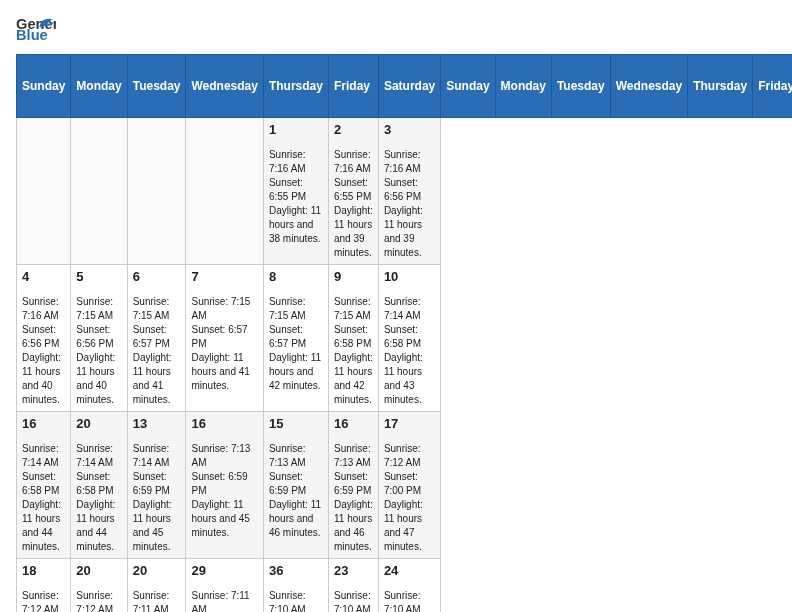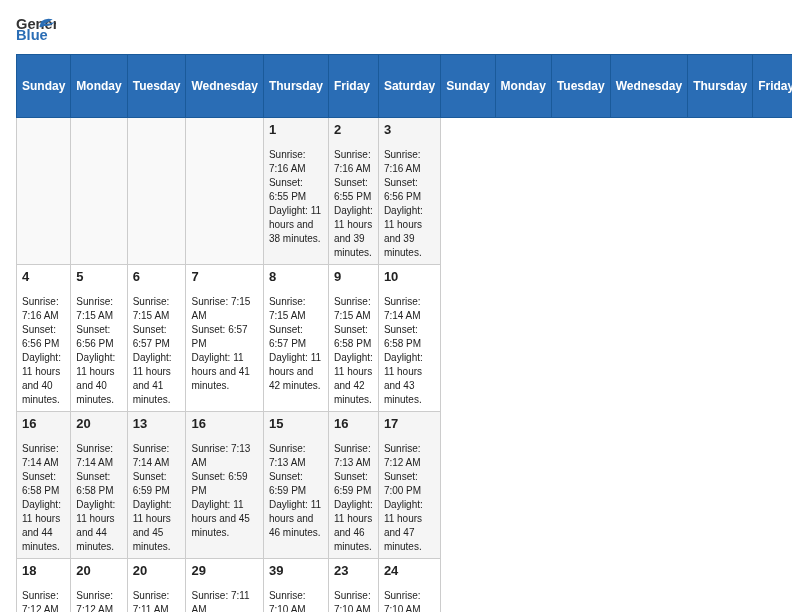--- a/index.html
+++ b/index.html
@@ -209,21 +209,21 @@
         </td>
         <td>
           <div class="day-number">20</div>
           <div class="day-info">Sunrise: 7:11 AM<br>Sunset: 7:00 PM<br>Daylight: 11 hours and 49 minutes.</div>
         </td>
         <td>
           <div class="day-number">29</div>
           <div class="day-info">Sunrise: 7:11 AM<br>Sunset: 7:00 PM<br>Daylight: 11 hours and 49 minutes.</div>
         </td>
         <td>
-          <div class="day-number">39</div>
+          <div class="day-number">36</div>
           <div class="day-info">Sunrise: 7:10 AM<br>Sunset: 7:01 PM<br>Daylight: 11 hours and 50 minutes.</div>
         </td>
         <td>
           <div class="day-number">23</div>
           <div class="day-info">Sunrise: 7:10 AM<br>Sunset: 7:01 PM<br>Daylight: 11 hours and 50 minutes.</div>
         </td>
         <td>
           <div class="day-number">24</div>
           <div class="day-info">Sunrise: 7:10 AM<br>Sunset: 7:01 PM<br>Daylight: 11 hours and 51 minutes.</div>
         </td>

